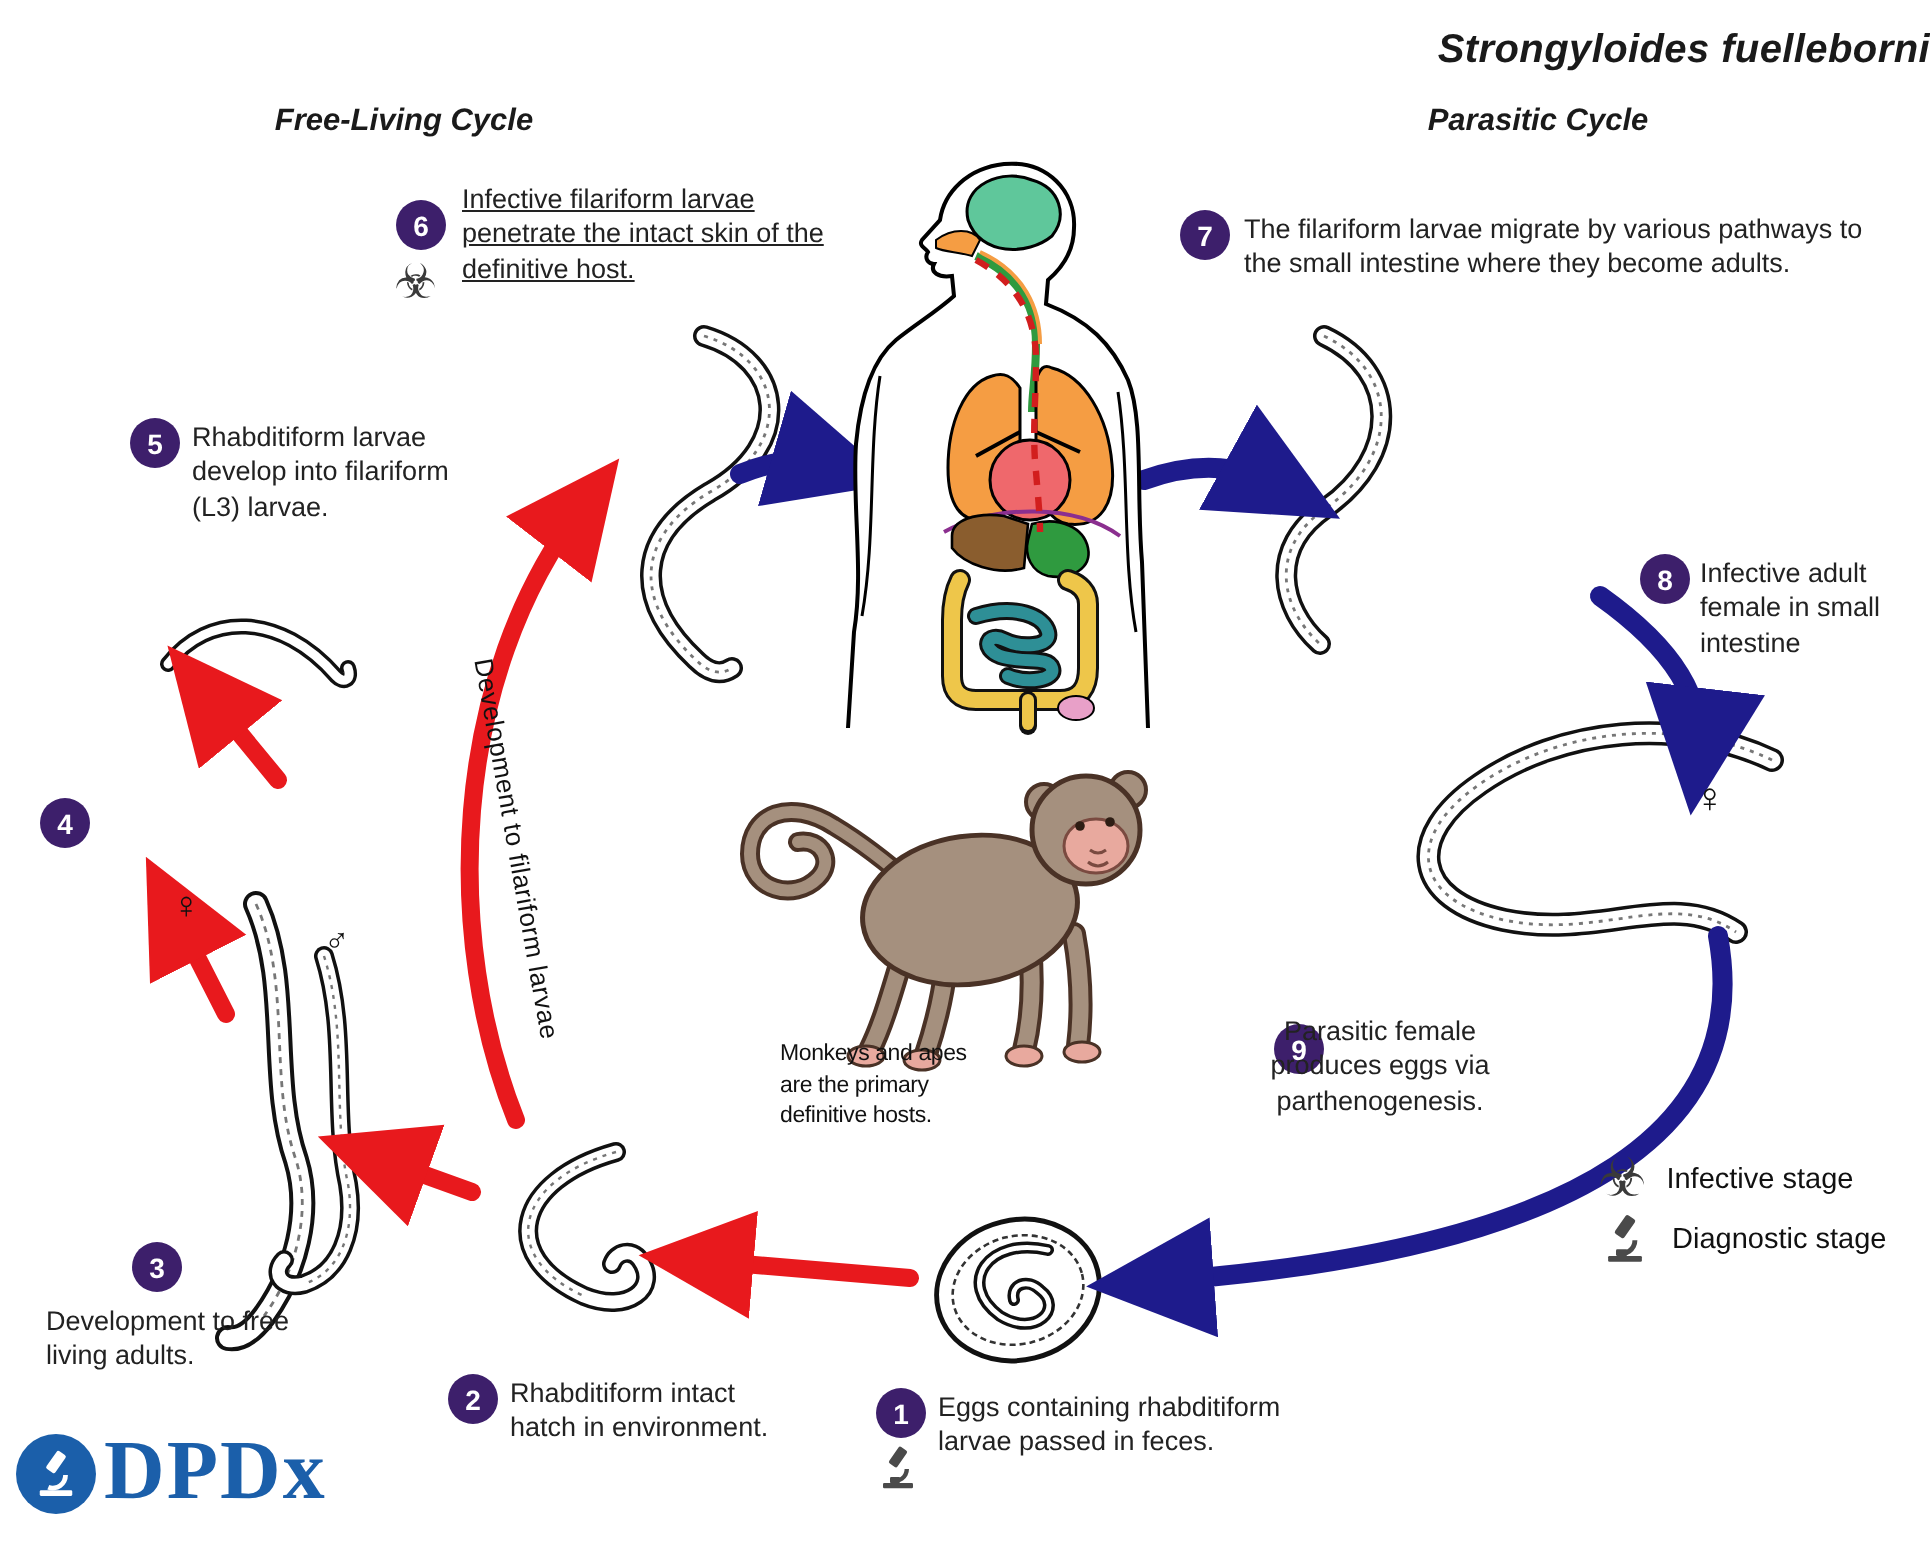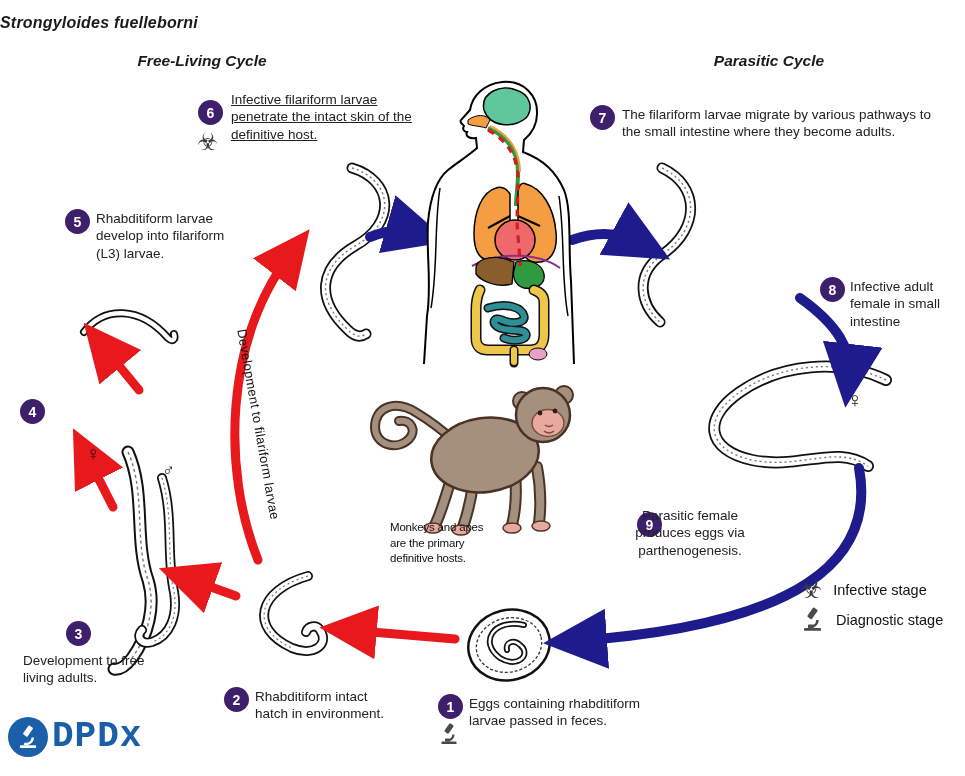--- a/index.html
+++ b/index.html
@@ -7,42 +7,42 @@
     --blue:#1e1b8c;
     --purple:#3d1f6b;
     --cdcblue:#1b5faa;
     --ink:#1a1a1a;
   }
   *{box-sizing:border-box;margin:0;padding:0;}
   html,body{background:#888;}
   body{font-family:"Liberation Sans",sans-serif;color:var(--ink);}
   #canvas{position:relative;width:965px;height:776px;background:#ffffff;overflow:hidden;margin:0 auto;}
   .abs{position:absolute;}
-  .title{left:0;right:0;top:14px;text-align:left;font-size:16px;font-weight:700;font-style:italic;letter-spacing:.2px;}
+  .title{left:0;right:0;top:14px;text-align:right;font-size:20px;font-weight:700;font-style:italic;letter-spacing:.2px;}
   .cycle-header{top:52px;font-size:15.5px;font-weight:700;font-style:italic;}
   .hdr-left{left:137px;width:130px;text-align:center;}
   .hdr-right{left:713px;width:112px;text-align:center;}
   .step-circle{width:25px;height:25px;border-radius:50%;background:var(--purple);color:#fff;
     display:flex;align-items:center;justify-content:center;font-size:14px;font-weight:700;}
   .step-text{font-size:13.5px;line-height:1.28;color:#222;}
   .ta-right{text-align:center;}
   .sym{color:#111;font-weight:400;}
   .biohaz{color:#3a3a3a;font-size:24px;line-height:1;}
   .micro{color:#4a4a4a;}
   .rot-label{font-size:13px;color:#111;transform:rotate(80deg);transform-origin:0 0;width:215px;letter-spacing:.3px;}
   .caption{font-size:11.5px;line-height:1.35;letter-spacing:-.2px;color:#111;}
   .legend-label{font-size:14.5px;color:#111;}
   .svg-layer{position:absolute;left:0;top:0;}
   
   .cdc-box{left:803px;top:675px;width:149px;height:79px;}
   .cdc-tm{position:absolute;right:-1px;bottom:-2px;color:#1b5faa;font-size:8px;}
   
   .dpdx{left:8px;top:717px;display:flex;align-items:center;gap:4px;}
   .dpdx-circle{width:40px;height:40px;border-radius:50%;background:var(--cdcblue);display:flex;align-items:center;justify-content:center;}
-  .dpdx-text{font-family:Liberation Mono, monospace;font-weight:700;font-size:36px;color:var(--cdcblue);line-height:.9;letter-spacing:1px;text-align:right;}
+  .dpdx-text{font-family:Liberation Serif, serif;font-weight:700;font-size:42px;color:var(--cdcblue);line-height:.9;letter-spacing:1px;text-align:right;}
   .legend-row{display:flex;align-items:center;gap:10px;}
 </style>
 </head>
 <body>
 
 <div id="canvas">
 
   <svg class="svg-layer" width="965" height="776" viewBox="0 0 965 776">
     <defs>
       <marker id="ra" markerWidth="7" markerHeight="7" refX="3.2" refY="3" orient="auto" markerUnits="strokeWidth">

